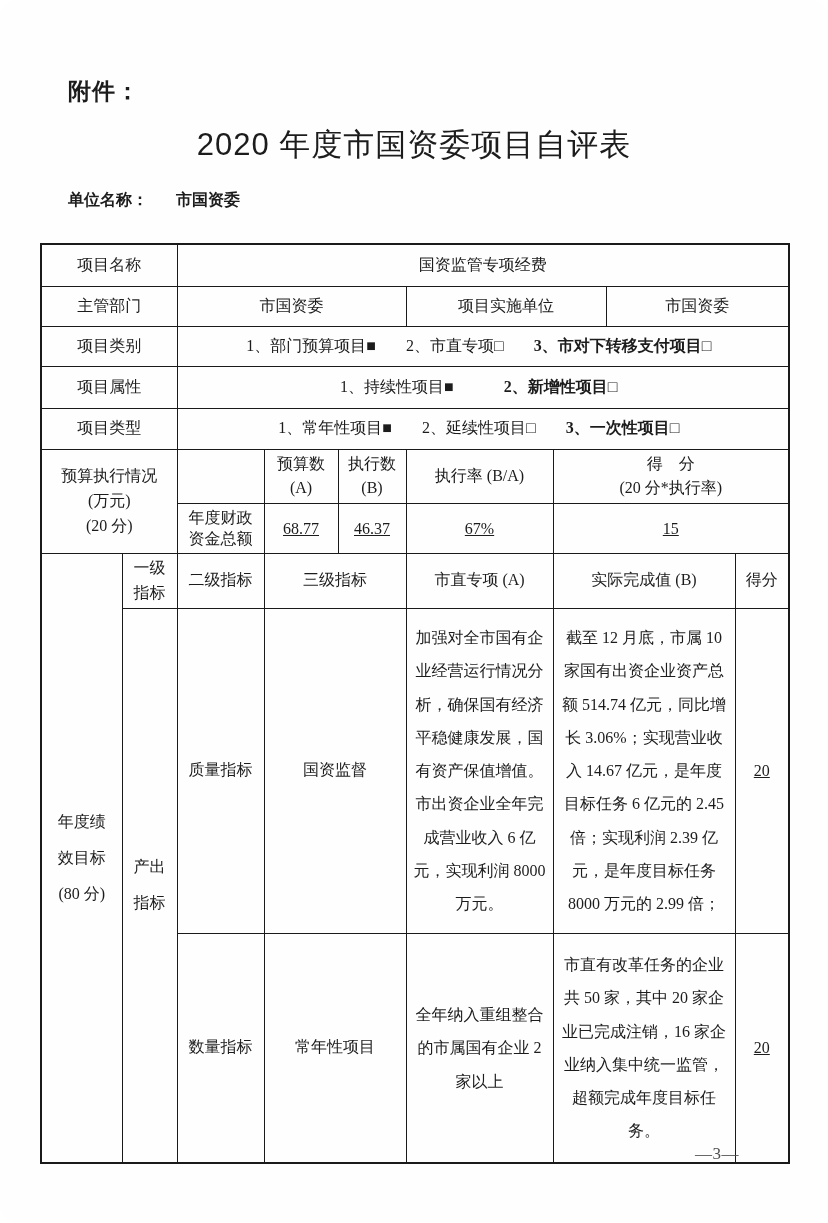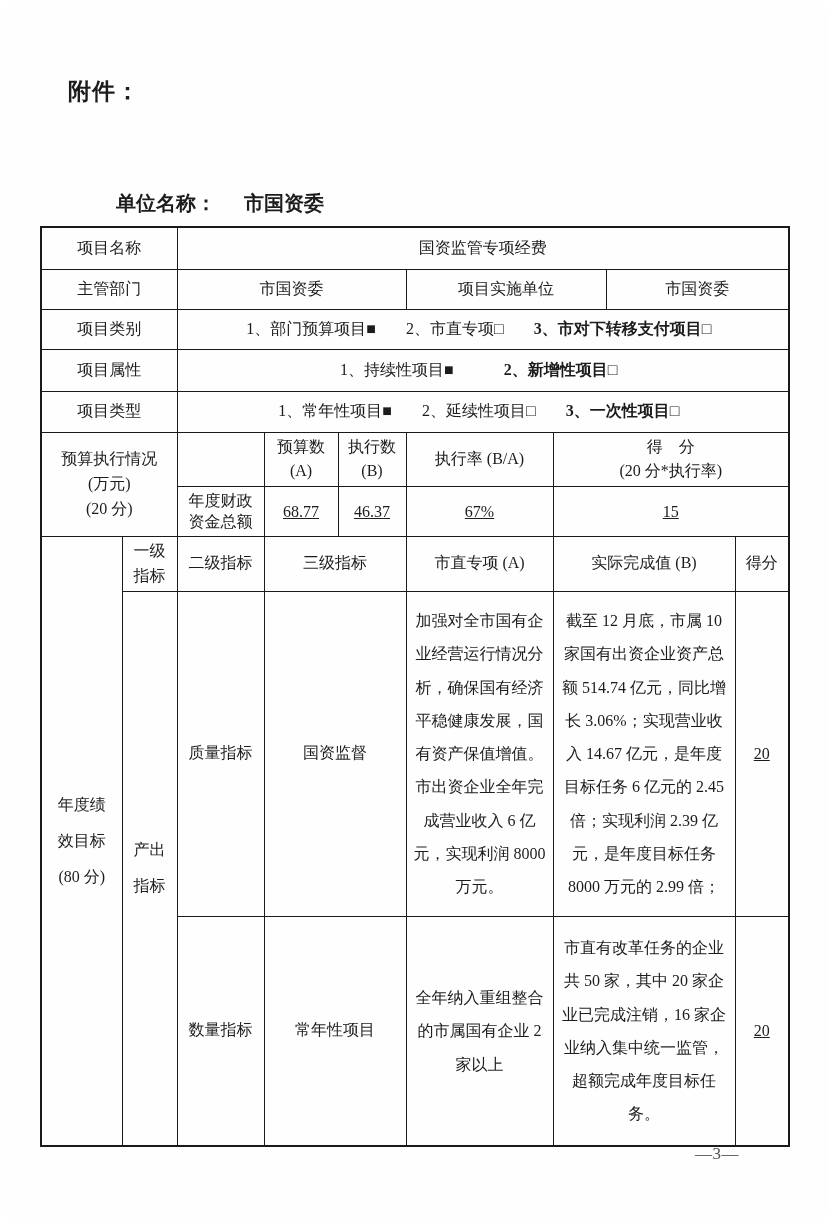--- a/index.html
+++ b/index.html
@@ -33,30 +33,29 @@
     font-weight: 500;
     font-size: 31px;
     letter-spacing: 1px;
   }
   .unit-row {
     position: absolute;
     left: 68px;
     top: 190px;
     font-family: "Liberation Sans", "DejaVu Sans", sans-serif;
     font-weight: 600;
-    font-size: 20px;
+    font-size: 16px;
     display: flex;
-    margin-left: 48px;
   }
   .unit-row .unit-value { margin-left: 28px; }
 
   table.eval {
     position: absolute;
     left: 40px;
-    top: 226px;
+    top: 243px;
     width: 748px;
     border-collapse: collapse;
     table-layout: fixed;
     border: 2px solid #1a1a1a;
   }
   table.eval td {
     border: 1px solid #1a1a1a;
     text-align: center;
     vertical-align: middle;
     font-size: 16px;
@@ -102,20 +101,21 @@
     letter-spacing: 0.5px;
   }
 </style>
 </head>
 <body>
 
 <div class="page">
 
   <div class="attachment">附件：</div>
 
+  <div class="doc-title">2020 年度市国资委项目自评表</div>
 
   <div class="unit-row">
     <span class="unit-label">单位名称：</span>
     <span class="unit-value">市国资委</span>
   </div>
 
   <table class="eval">
     <colgroup>
       <col style="width:81px">
         <col style="width:55px">

